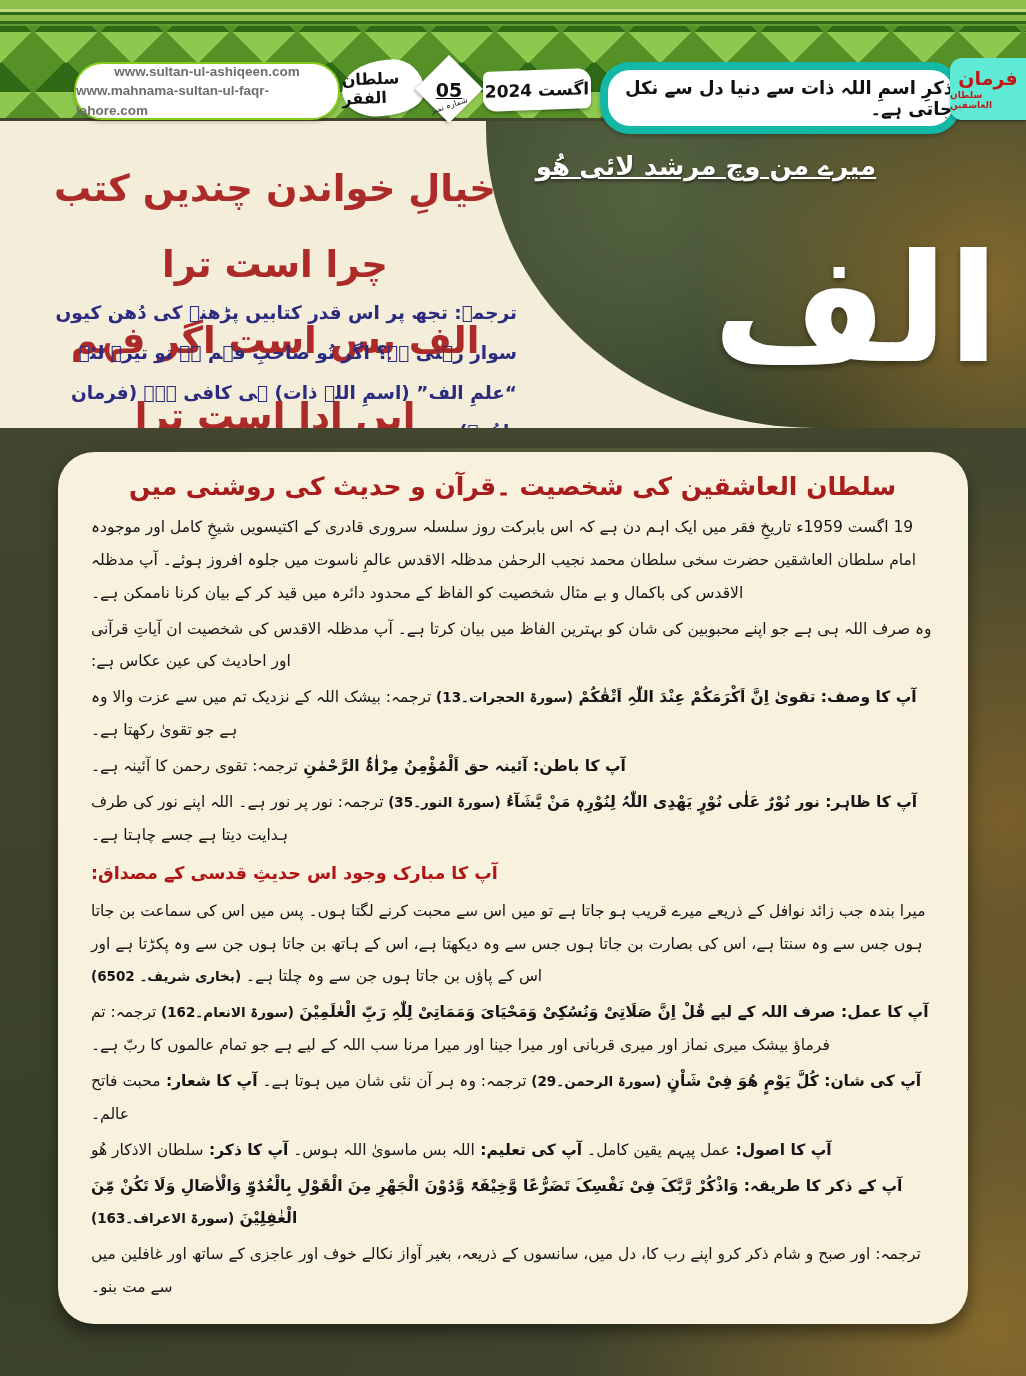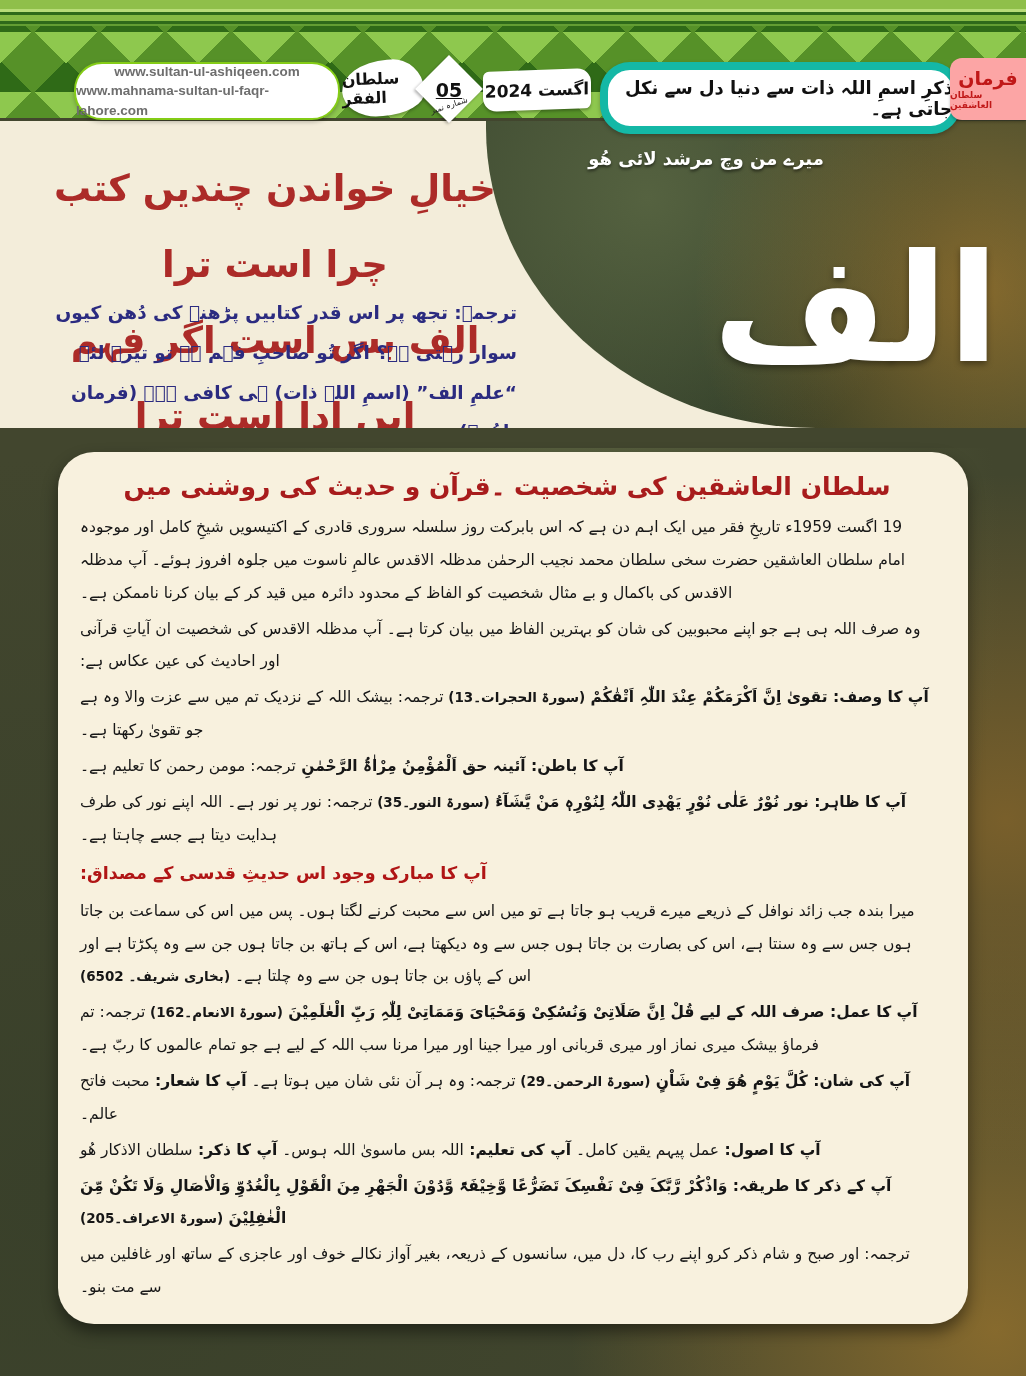--- a/index.html
+++ b/index.html
@@ -40,40 +40,40 @@
   .issue-diamond .lbl{font-size:8px;color:#222;display:block;transform:rotate(-18deg);}
   .date-ribbon{left:483px;top:70px;width:108px;height:40px;background:#fff;
     transform:skewY(-2deg);border-radius:6px 14px 6px 14px;
     display:flex;align-items:center;justify-content:center;
     box-shadow:0 2px 3px rgba(0,0,0,.3);}
   .date-ribbon span{font-size:17px;font-weight:bold;color:#111;direction:rtl;}
   .quote-pill{left:600px;top:62px;width:345px;height:56px;background:#fff;
     border-radius:30px;border:8px solid #14b8a6;display:flex;align-items:center;
     justify-content:center;box-shadow:0 2px 4px rgba(0,0,0,.25);}
   .quote-pill span{font-size:18px;font-weight:600;color:#101010;direction:rtl;}
-  .farman-block{left:950px;top:58px;width:76px;height:62px;background:#fca5a5;
+  .farman-block{left:950px;top:58px;width:76px;height:62px;background:#5eead4;
     border-radius:12px 0 0 12px;display:flex;flex-direction:column;align-items:center;
     justify-content:center;box-shadow:0 2px 3px rgba(0,0,0,.25);}
   .farman-block .big{font-size:19px;font-weight:bold;color:#c01818;line-height:1;}
   .farman-block .small{font-size:9px;font-weight:bold;color:#c01818;margin-top:2px;}
 
   
   .hero{position:absolute;left:0;top:121px;width:1026px;height:307px;
     background:#f3edda;overflow:hidden;}
   .hero-dark{position:absolute;right:0;top:0;width:540px;height:100%;
     background-color:#3c4830;
     background-image:
       radial-gradient(circle at 92% 55%,rgba(195,135,45,.55),rgba(195,135,45,0) 55%),
       radial-gradient(circle at 30% 25%,#556240,rgba(60,72,48,0) 65%),
       radial-gradient(circle at 60% 90%,#2e3a26,rgba(46,58,38,0) 70%);
     border-bottom-left-radius:330px 300px;}
   .hero-verse{position:absolute;right:120px;top:22px;width:400px;text-align:center;
     color:#fff;direction:rtl;text-shadow:0 2px 3px rgba(0,0,0,.55);}
   .hero-verse .v1{font-size:26px;font-weight:bold;line-height:1.8;}
-  .hero-verse .v2{font-size:18px;font-weight:bold;line-height:1.8;}
+  .hero-verse .v2{font-size:26px;font-weight:bold;line-height:1.8;text-decoration:underline;}
   .big-alif{position:absolute;right:20px;top:68px;width:300px;height:240px;
     display:flex;align-items:center;justify-content:center;color:#fff;
     font-size:150px;font-weight:bold;direction:rtl;
     text-shadow:0 3px 6px rgba(0,0,0,.4);}
   .couplet{position:absolute;left:40px;top:30px;width:470px;text-align:center;
     direction:rtl;color:#ac2b28;}
   .couplet div{font-size:37px;font-weight:bold;line-height:2.05;}
   .hero-trans{position:absolute;left:42px;top:172px;width:475px;direction:rtl;
     text-align:right;color:#2b2b80;font-size:18.5px;font-weight:600;line-height:2.15;}
 
@@ -84,21 +84,21 @@
   
   .body-bg{position:absolute;left:0;top:448px;width:1026px;height:928px;
     background-color:#42462e;
     background-image:
       radial-gradient(ellipse at 55% 15%,#5d6542,rgba(93,101,66,0) 55%),
       radial-gradient(circle at 98% 40%,rgba(175,120,40,.5),rgba(175,120,40,0) 30%),
       radial-gradient(circle at 97% 95%,rgba(190,135,45,.55),rgba(190,135,45,0) 32%),
       radial-gradient(circle at 5% 80%,#39402a,rgba(57,64,42,0) 60%);}
   .card{position:absolute;left:58px;top:452px;width:910px;height:872px;
     box-sizing:border-box;background:#f8f1de;border-radius:36px;
-    padding:20px 34px 18px 22px;box-shadow:0 8px 16px rgba(0,0,0,.45);overflow:hidden;}
+    padding:20px 34px 18px 33px;box-shadow:0 8px 16px rgba(0,0,0,.45);overflow:hidden;}
   .card h1{margin:0 0 10px 0;text-align:center;color:#a81c1c;font-size:25px;
     font-weight:bold;direction:rtl;}
   .para{direction:rtl;text-align:left;font-size:15.5px;color:#161616;
     line-height:2.12;margin:0 0 3px 0;}
   .para.red-heading{color:#b01515;font-weight:bold;font-size:17.5px;}
   .seg-lead{font-weight:bold;}
   .seg-arabic{font-weight:bold;}
   .seg-ref{font-weight:bold;font-size:13.5px;}
 </style>
 </head>
@@ -155,23 +155,23 @@
 <div class="divider"></div>
 
 <div class="body-bg"></div>
 
 <div class="card">
   <h1>سلطان العاشقین کی شخصیت ۔قرآن و حدیث کی روشنی میں</h1>
   <div id="article-body">
       <div class="para"><span class="seg-normal">19 اگست 1959ء تاریخِ فقر میں ایک اہم دن ہے کہ اس بابرکت روز سلسلہ سروری قادری کے اکتیسویں شیخِ کامل اور موجودہ امام سلطان العاشقین حضرت سخی سلطان محمد نجیب الرحمٰن مدظلہ الاقدس عالمِ ناسوت میں جلوہ افروز ہوئے۔ آپ مدظلہ الاقدس کی باکمال و بے مثال شخصیت کو الفاظ کے محدود دائرہ میں قید کر کے بیان کرنا ناممکن ہے۔</span></div>
       <div class="para"><span class="seg-normal">وہ صرف اللہ ہی ہے جو اپنے محبوبین کی شان کو بہترین الفاظ میں بیان کرتا ہے۔ آپ مدظلہ الاقدس کی شخصیت ان آیاتِ قرآنی اور احادیث کی عین عکاس ہے:</span></div>
       <div class="para"><span class="seg-lead">آپ کا وصف: تقویٰ </span><span class="seg-arabic">اِنَّ اَکْرَمَکُمْ عِنْدَ اللّٰہِ اَتْقٰکُمْ </span><span class="seg-ref">(سورۃ الحجرات۔13) </span><span class="seg-normal">ترجمہ: بیشک اللہ کے نزدیک تم میں سے عزت والا وہ ہے جو تقویٰ رکھتا ہے۔</span></div>
-      <div class="para"><span class="seg-lead">آپ کا باطن: آئینہ حق </span><span class="seg-arabic">اَلْمُؤْمِنُ مِرْاٰۃُ الرَّحْمٰنِ </span><span class="seg-normal">ترجمہ: مومن رحمن کا تعلیم ہے۔</span></div>
+      <div class="para"><span class="seg-lead">آپ کا باطن: آئینہ حق </span><span class="seg-arabic">اَلْمُؤْمِنُ مِرْاٰۃُ الرَّحْمٰنِ </span><span class="seg-normal">ترجمہ: تقوی رحمن کا آئینہ ہے۔</span></div>
       <div class="para"><span class="seg-lead">آپ کا ظاہر: نور </span><span class="seg-arabic">نُوْرٌ عَلٰی نُوْرٍ یَھْدِی اللّٰہُ لِنُوْرِہٖ مَنْ یَّشَآءُ </span><span class="seg-ref">(سورۃ النور۔35) </span><span class="seg-normal">ترجمہ: نور پر نور ہے۔ اللہ اپنے نور کی طرف ہدایت دیتا ہے جسے چاہتا ہے۔</span></div>
       <div class="para red-heading"><span class="seg-normal">آپ کا مبارک وجود اس حدیثِ قدسی کے مصداق:</span></div>
       <div class="para"><span class="seg-normal">میرا بندہ جب زائد نوافل کے ذریعے میرے قریب ہو جاتا ہے تو میں اس سے محبت کرنے لگتا ہوں۔ پس میں اس کی سماعت بن جاتا ہوں جس سے وہ سنتا ہے، اس کی بصارت بن جاتا ہوں جس سے وہ دیکھتا ہے، اس کے ہاتھ بن جاتا ہوں جن سے وہ پکڑتا ہے اور اس کے پاؤں بن جاتا ہوں جن سے وہ چلتا ہے۔ </span><span class="seg-ref">(بخاری شریف۔ 6502)</span></div>
       <div class="para"><span class="seg-lead">آپ کا عمل: صرف اللہ کے لیے </span><span class="seg-arabic">قُلْ اِنَّ صَلَاتِیْ وَنُسُکِیْ وَمَحْیَایَ وَمَمَاتِیْ لِلّٰہِ رَبِّ الْعٰلَمِیْنَ </span><span class="seg-ref">(سورۃ الانعام۔162) </span><span class="seg-normal">ترجمہ: تم فرماؤ بیشک میری نماز اور میری قربانی اور میرا جینا اور میرا مرنا سب اللہ کے لیے ہے جو تمام عالموں کا ربّ ہے۔</span></div>
       <div class="para"><span class="seg-lead">آپ کی شان: </span><span class="seg-arabic">کُلَّ یَوْمٍ ھُوَ فِیْ شَاْنٍ </span><span class="seg-ref">(سورۃ الرحمن۔29) </span><span class="seg-normal">ترجمہ: وہ ہر آن نئی شان میں ہوتا ہے۔ </span><span class="seg-lead">آپ کا شعار: </span><span class="seg-normal">محبت فاتح عالم۔</span></div>
       <div class="para"><span class="seg-lead">آپ کا اصول: </span><span class="seg-normal">عمل پیہم یقین کامل۔ </span><span class="seg-lead">آپ کی تعلیم: </span><span class="seg-normal">اللہ بس ماسویٰ اللہ ہوس۔ </span><span class="seg-lead">آپ کا ذکر: </span><span class="seg-normal">سلطان الاذکار ھُو</span></div>
-      <div class="para"><span class="seg-lead">آپ کے ذکر کا طریقہ: </span><span class="seg-arabic">وَاذْکُرْ رَّبَّکَ فِیْ نَفْسِکَ تَضَرُّعًا وَّخِیْفَۃً وَّدُوْنَ الْجَھْرِ مِنَ الْقَوْلِ بِالْغُدُوِّ وَالْاٰصَالِ وَلَا تَکُنْ مِّنَ الْغٰفِلِیْنَ </span><span class="seg-ref">(سورۃ الاعراف۔205)</span></div>
+      <div class="para"><span class="seg-lead">آپ کے ذکر کا طریقہ: </span><span class="seg-arabic">وَاذْکُرْ رَّبَّکَ فِیْ نَفْسِکَ تَضَرُّعًا وَّخِیْفَۃً وَّدُوْنَ الْجَھْرِ مِنَ الْقَوْلِ بِالْغُدُوِّ وَالْاٰصَالِ وَلَا تَکُنْ مِّنَ الْغٰفِلِیْنَ </span><span class="seg-ref">(سورۃ الاعراف۔163)</span></div>
       <div class="para"><span class="seg-normal">ترجمہ: اور صبح و شام ذکر کرو اپنے رب کا، دل میں، سانسوں کے ذریعہ، بغیر آواز نکالے خوف اور عاجزی کے ساتھ اور غافلین میں سے مت بنو۔</span></div>
     </div>
 </div>
 
 </body></html>

